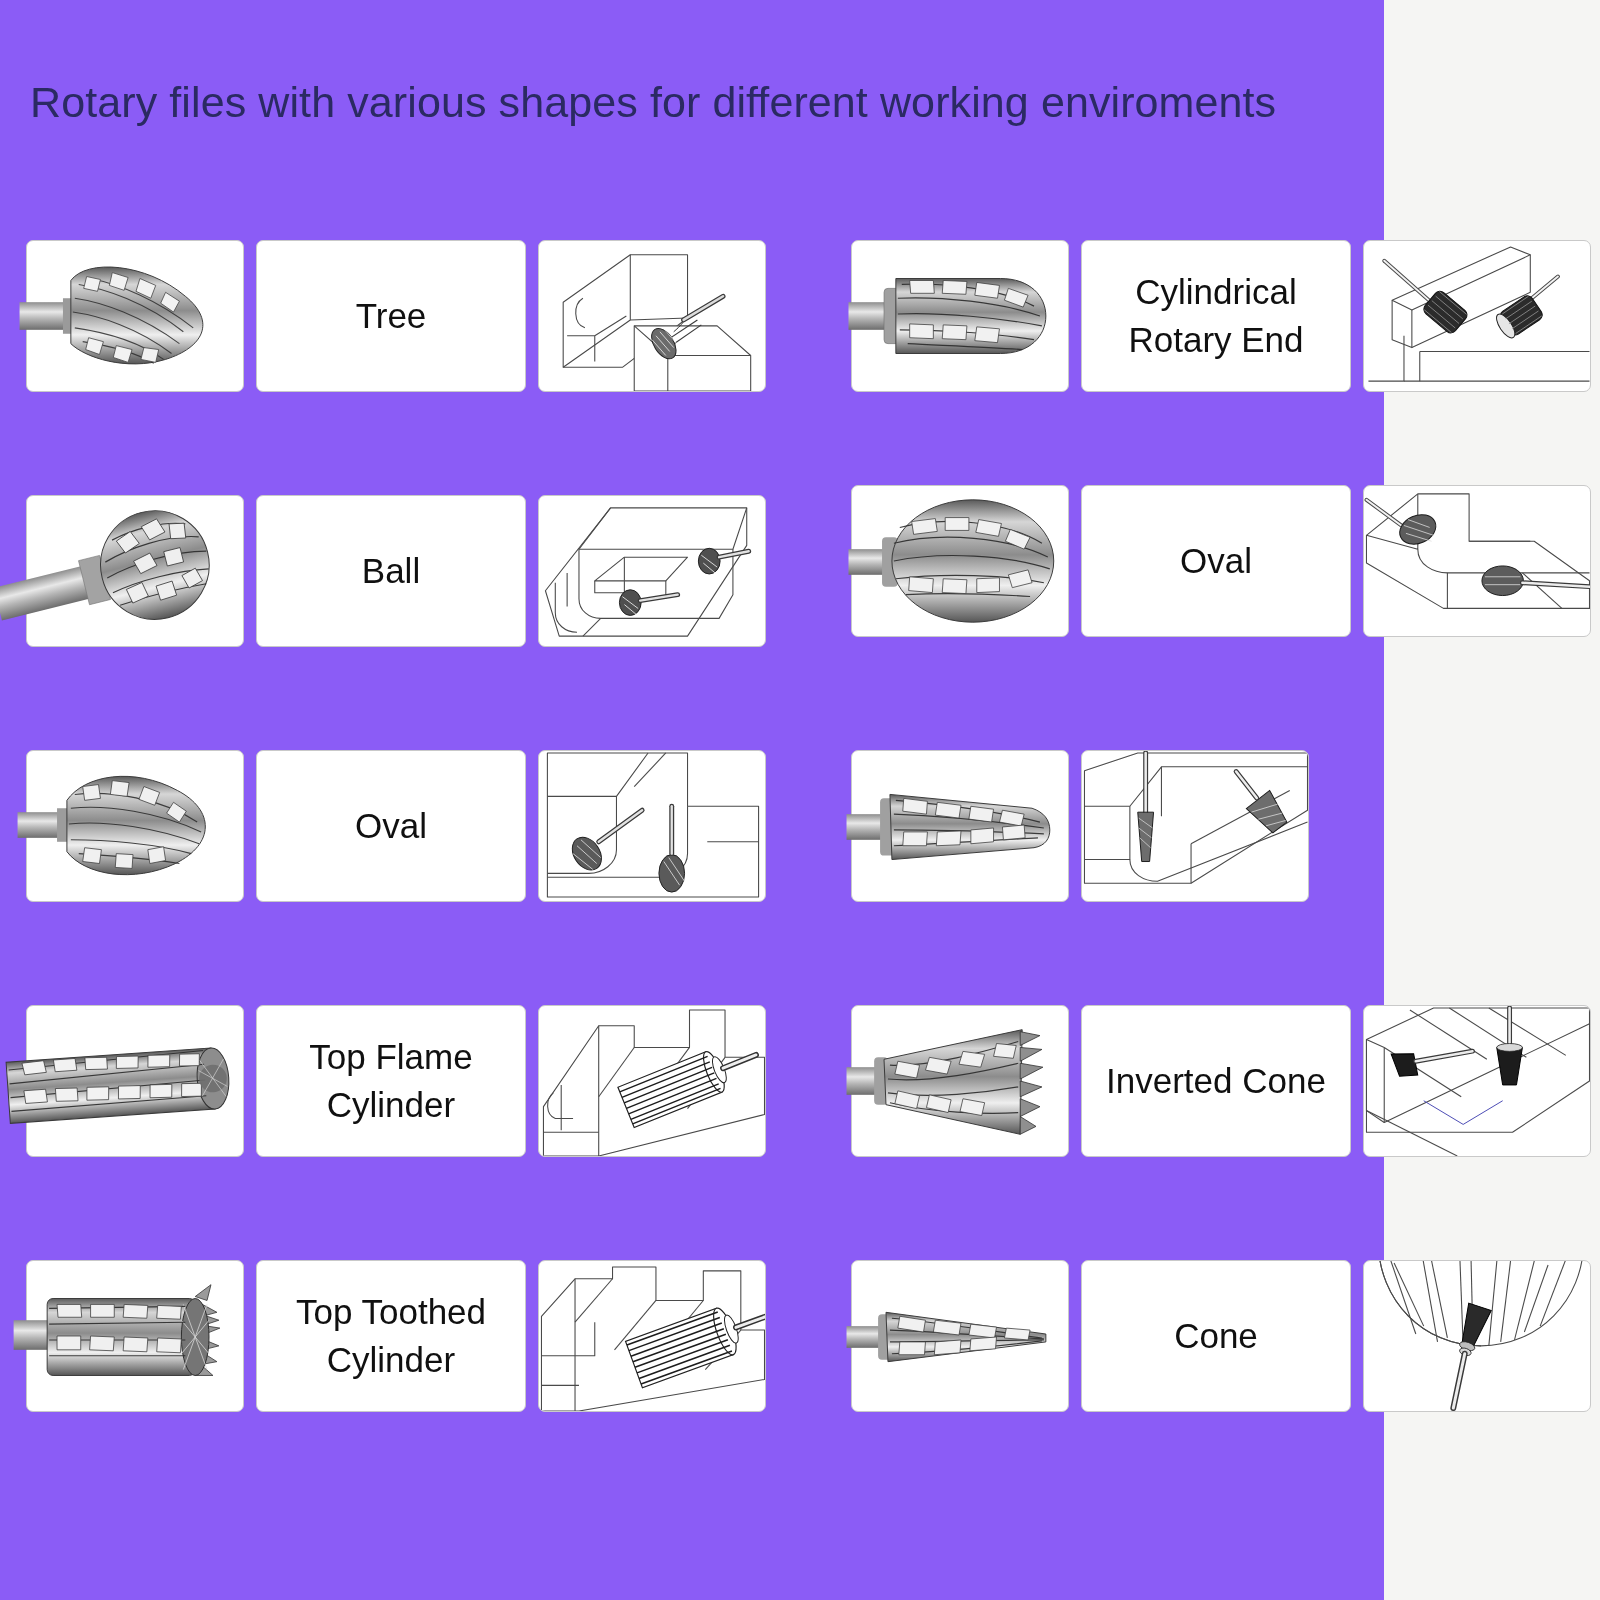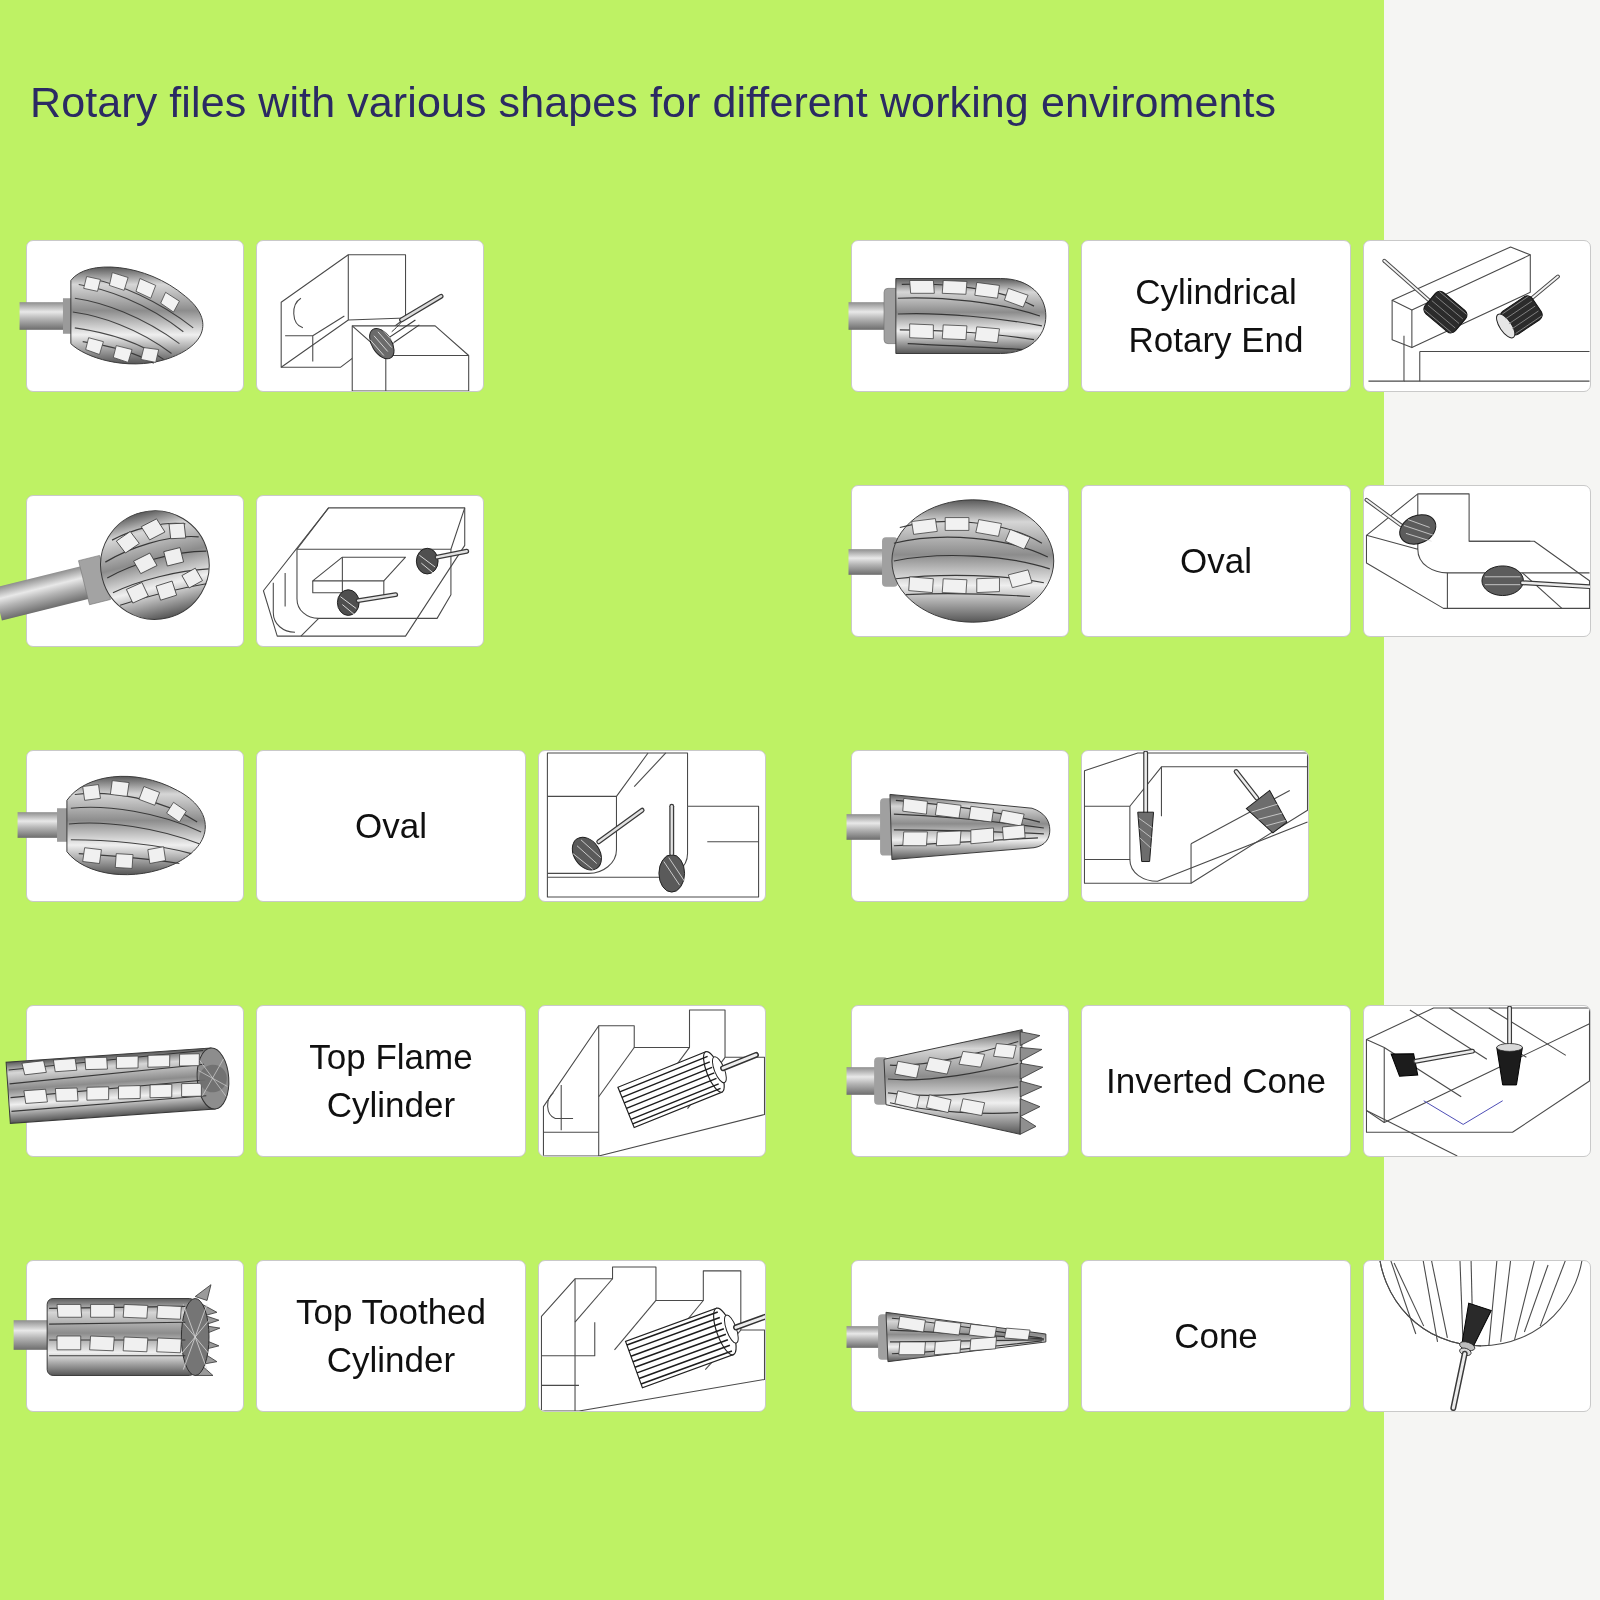--- a/index.html
+++ b/index.html
@@ -5,21 +5,21 @@
   * { box-sizing: border-box; margin: 0; padding: 0; }
   html, body {
     width: 1600px; height: 1600px;
     background: #f5f5f3;
     font-family: "Liberation Sans", sans-serif;
     overflow: hidden;
   }
   #page {
     position: relative;
     width: 1384px; height: 1600px;
-    background: #bef264;
+    background: #8b5cf6;
   }
   #title {
     position: absolute;
     left: 30px; top: 74px;
     width: 1500px;
     font-size: 43px;
     line-height: 56px;
     color: #2b2a63;
     letter-spacing: 0.1px;
     white-space: nowrap;
@@ -129,20 +129,23 @@
               <path d="M60 36 l14 3 -3 12 -14 -3 Z"></path>
               <path d="M86 32 l16 5 -4 13 -15 -5 Z"></path>
               <path d="M114 38 l16 7 -5 13 -15 -7 Z"></path>
               <path d="M140 52 l14 9 -6 11 -13 -9 Z"></path>
               <path d="M62 98 l15 4 -4 13 -14 -5 Z"></path>
               <path d="M90 106 l16 4 -4 13 -15 -5 Z"></path>
               <path d="M118 108 l15 2 -3 13 -15 -3 Z"></path>
             </g>
           </svg>
         </div>
+        <div class="card card-label">
+          <span class="label-text">Tree</span>
+        </div>
         <div class="card card-illus">
           <svg class="illus-svg" viewBox="0 0 228 152">
             <g fill="none" stroke="#4a4a4a" stroke-width="1.1" stroke-linejoin="round">
               <path d="M24 128 L24 62 L92 14 L150 14 L150 78 L84 128 Z" fill="#fff"></path>
               <path d="M92 14 L92 80 L24 128"></path>
               <path d="M92 80 L150 78"></path>
               <path d="M56 122 L56 96 L88 76"></path>
               <path d="M56 96 L28 96"></path>
               <path d="M44 58 C34 64, 34 84, 46 88"></path>
               <path d="M96 86 L180 86 L214 116 L214 152 L96 152 Z" fill="#fff"></path>
@@ -186,20 +189,23 @@
                 <path d="M126 34 l17 -4 5 15 -17 4 Z"></path>
                 <path d="M154 38 l15 3 -2 15 -15 -3 Z"></path>
                 <path d="M96 92 l17 -3 3 15 -17 3 Z"></path>
                 <path d="M126 96 l17 -1 1 15 -17 1 Z"></path>
                 <path d="M154 92 l15 -4 4 14 -15 4 Z"></path>
                 <path d="M110 66 l18 -4 4 14 -18 4 Z"></path>
                 <path d="M142 64 l17 0 0 15 -17 0 Z"></path>
               </g>
             </g>
           </svg>
+        </div>
+        <div class="card card-label">
+          <span class="label-text">Ball</span>
         </div>
         <div class="card card-illus">
           <svg class="illus-svg" viewBox="0 0 228 152">
             <g fill="none" stroke="#4a4a4a" stroke-width="1.1" stroke-linejoin="round">
               <path d="M6 96 L72 12 L210 12 L210 50 L150 142 L20 142 Z" fill="#fff"></path>
               <path d="M72 12 L40 54 L196 54 L210 12"></path>
               <path d="M40 54 L40 104 C40 116 50 124 62 124 L182 124 L196 100 L196 54"></path>
               <path d="M16 88 L16 118 C16 130 26 138 38 138"></path>
               <path d="M28 78 L28 112"></path>
               <path d="M62 124 L44 142"></path>

